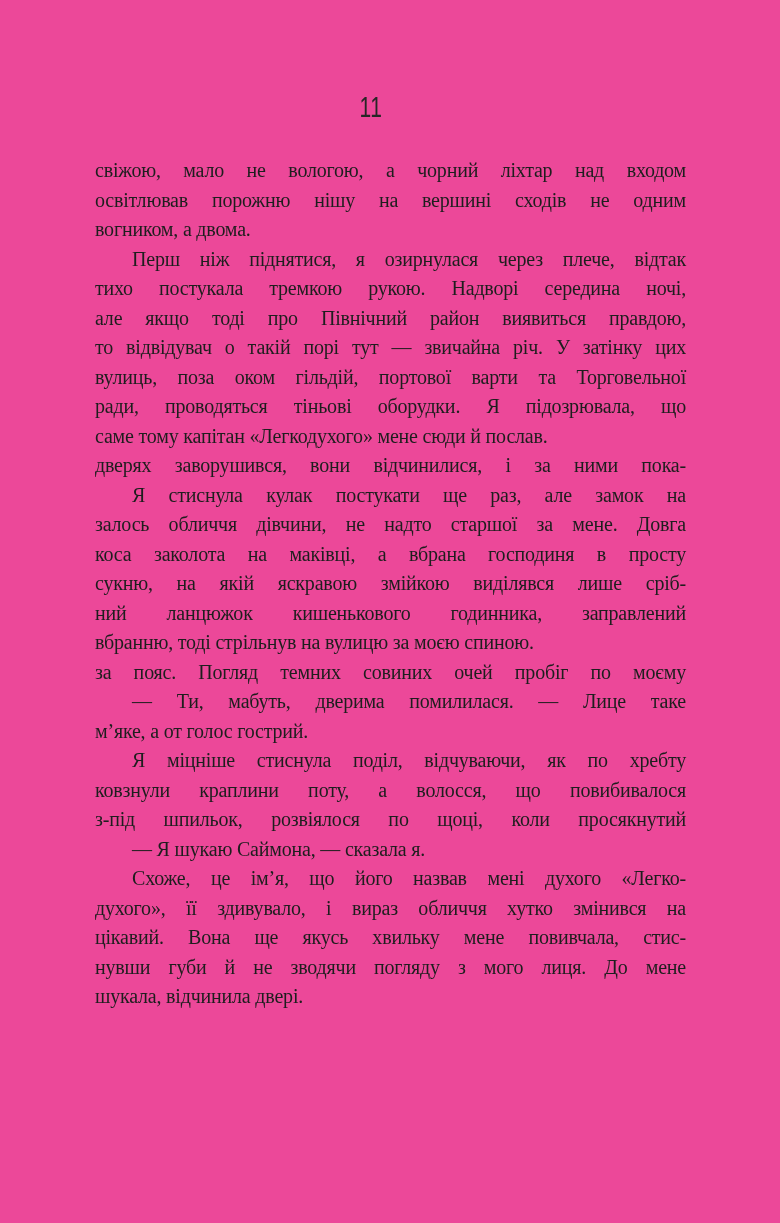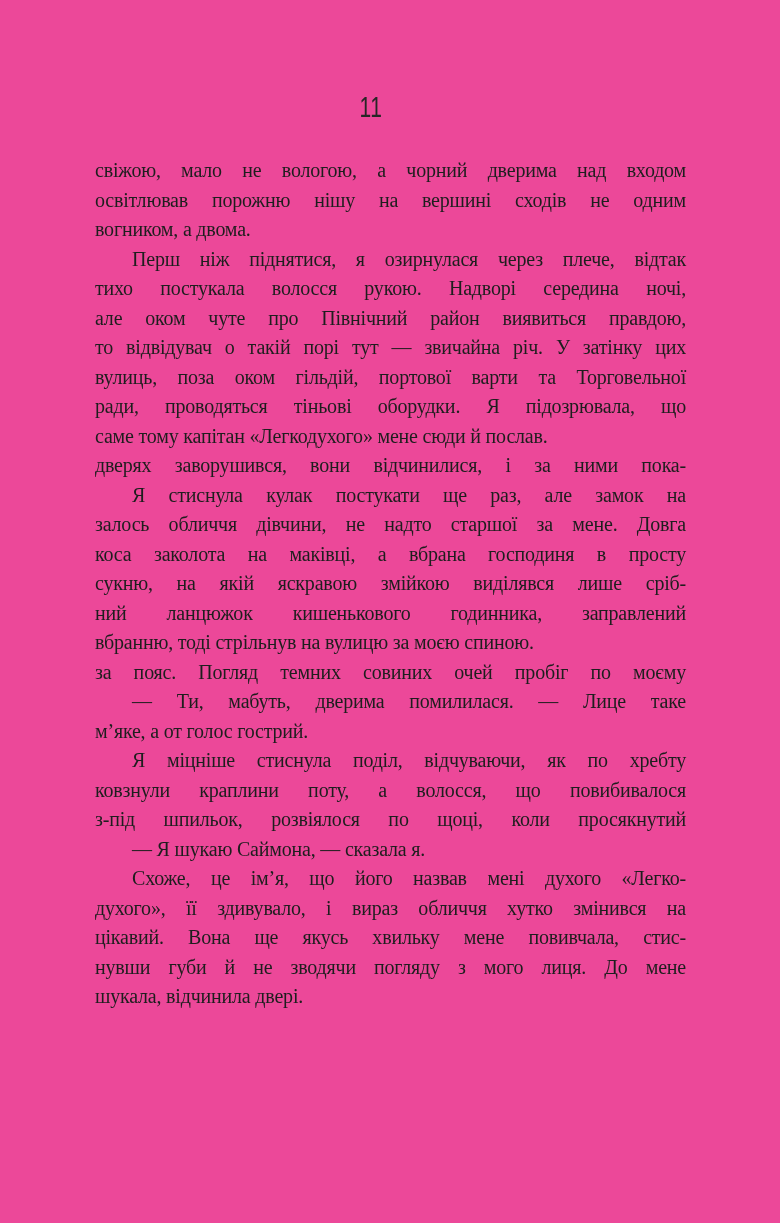--- a/index.html
+++ b/index.html
@@ -55,28 +55,28 @@
     text-indent: 37px;
   }
 </style>
 </head>
 <body>
 
 <div class="book-page">
   <div class="folio">11</div>
   <div class="text-block" id="text-block">
       <div class="para">
-        <div class="line">свіжою, мало не вологою, а чорний дверима над входом</div>
+        <div class="line">свіжою, мало не вологою, а чорний ліхтар над входом</div>
         <div class="line">освітлював порожню нішу на вершині сходів не одним</div>
         <div class="line final">вогником, а двома.</div>
       </div>
       <div class="para">
         <div class="line indent">Перш ніж піднятися, я озирнулася через плече, відтак</div>
-        <div class="line">тихо постукала волосся рукою. Надворі середина ночі,</div>
-        <div class="line">але оком чуте про Північний район виявиться правдою,</div>
+        <div class="line">тихо постукала тремкою рукою. Надворі середина ночі,</div>
+        <div class="line">але якщо тоді про Північний район виявиться правдою,</div>
         <div class="line">то відвідувач о такій порі тут — звичайна річ. У затінку цих</div>
         <div class="line">вулиць, поза оком гільдій, портової варти та Торговельної</div>
         <div class="line">ради, проводяться тіньові оборудки. Я підозрювала, що</div>
         <div class="line final">саме тому капітан «Легкодухого» мене сюди й послав.</div>
       </div>
       <div class="para">
         <div class="line">дверях заворушився, вони відчинилися, і за ними пока-</div>
         <div class="line indent">Я стиснула кулак постукати ще раз, але замок на</div>
         <div class="line">залось обличчя дівчини, не надто старшої за мене. Довга</div>
         <div class="line">коса заколота на маківці, а вбрана господиня в просту</div>

